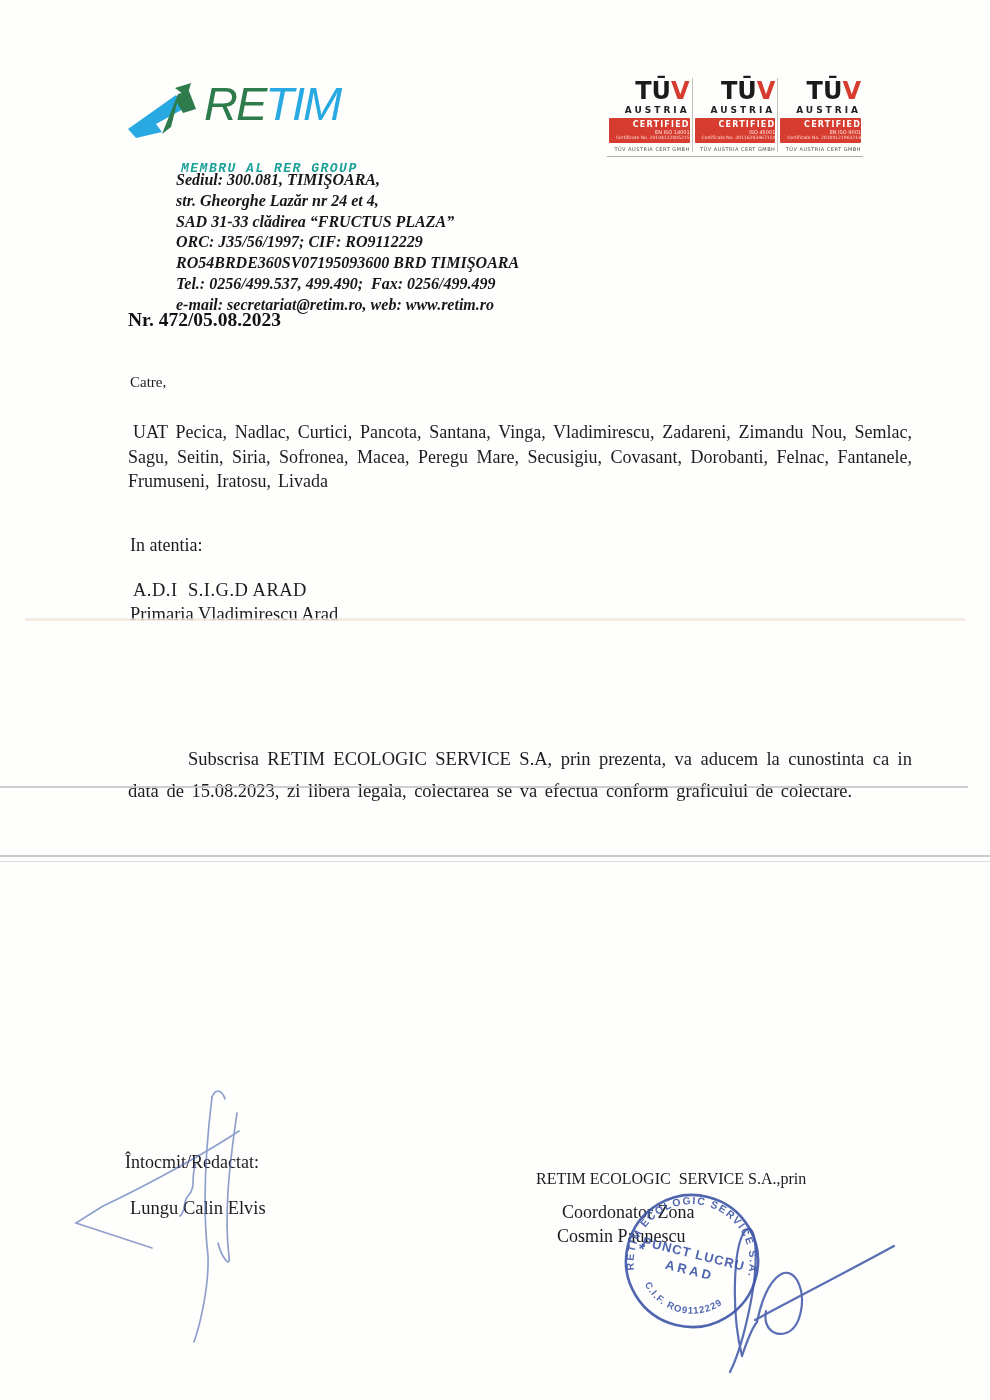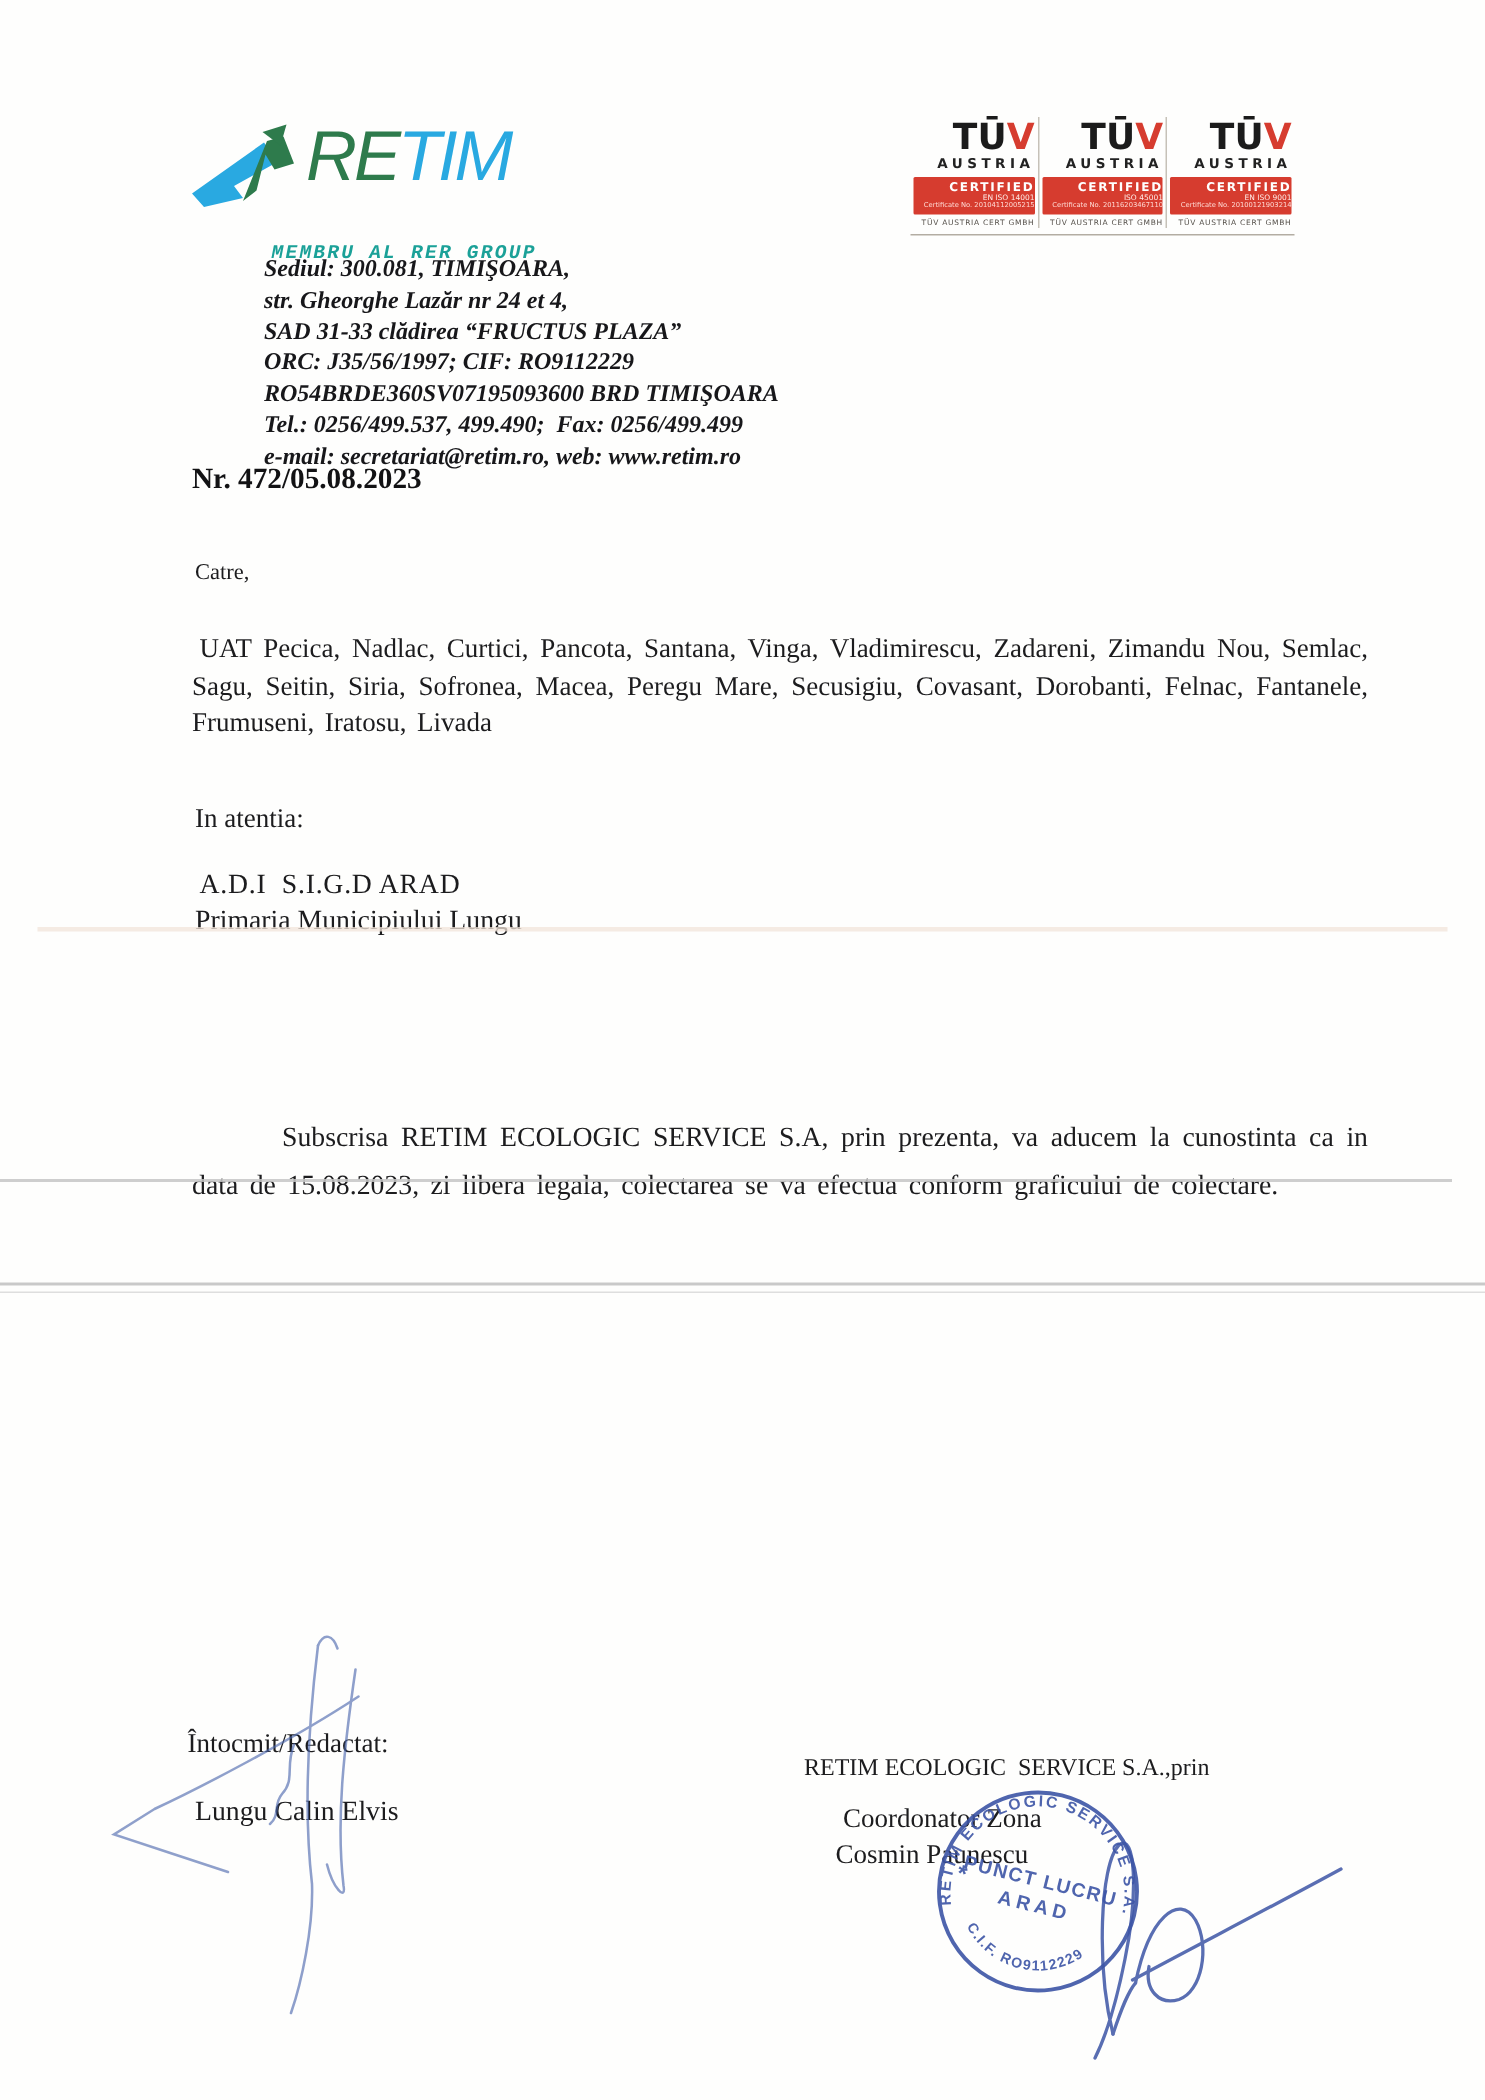--- a/index.html
+++ b/index.html
@@ -123,21 +123,21 @@
     <div class="pre">RO54BRDE360SV07195093600 BRD TIMIŞOARA</div>
     <div class="pre">Tel.: 0256/499.537, 499.490;  Fax: 0256/499.499</div>
     <div class="pre">e-mail: secretariat@retim.ro, web: www.retim.ro</div>
   </div>
   <div class="abs refno">Nr. 472/05.08.2023</div>
 
   <div class="abs catre">Catre,</div>
   <div class="abs recipients">UAT Pecica, Nadlac, Curtici, Pancota, Santana, Vinga, Vladimirescu, Zadareni, Zimandu Nou, Semlac, Sagu, Seitin, Siria, Sofronea, Macea, Peregu Mare, Secusigiu, Covasant, Dorobanti, Felnac, Fantanele, Frumuseni, Iratosu, Livada</div>
   <div class="abs atentia">In atentia:</div>
   <div class="abs org1 pre">A.D.I  S.I.G.D ARAD</div>
-  <div class="abs org2">Primaria Municipiului Lungu</div>
+  <div class="abs org2">Primaria Vladimirescu Arad</div>
   <div class="abs bodypara">Subscrisa RETIM ECOLOGIC SERVICE S.A, prin prezenta, va aducem la cunostinta ca in data de 15.08.2023, zi libera legala, colectarea se va efectua conform graficului de colectare.</div>
 
   <div class="abs sig-left-label">Întocmit/Redactat:</div>
   <div class="abs sig-left-name">Lungu Calin Elvis</div>
   <div class="abs sig-right-company pre">RETIM ECOLOGIC  SERVICE S.A.,prin</div>
   <div class="abs sig-right-role">Coordonator Zona</div>
   <div class="abs sig-right-name">Cosmin Paunescu</div>
 
   <div class="scanline scan1"></div>
   <div class="scanline scan2"></div>

